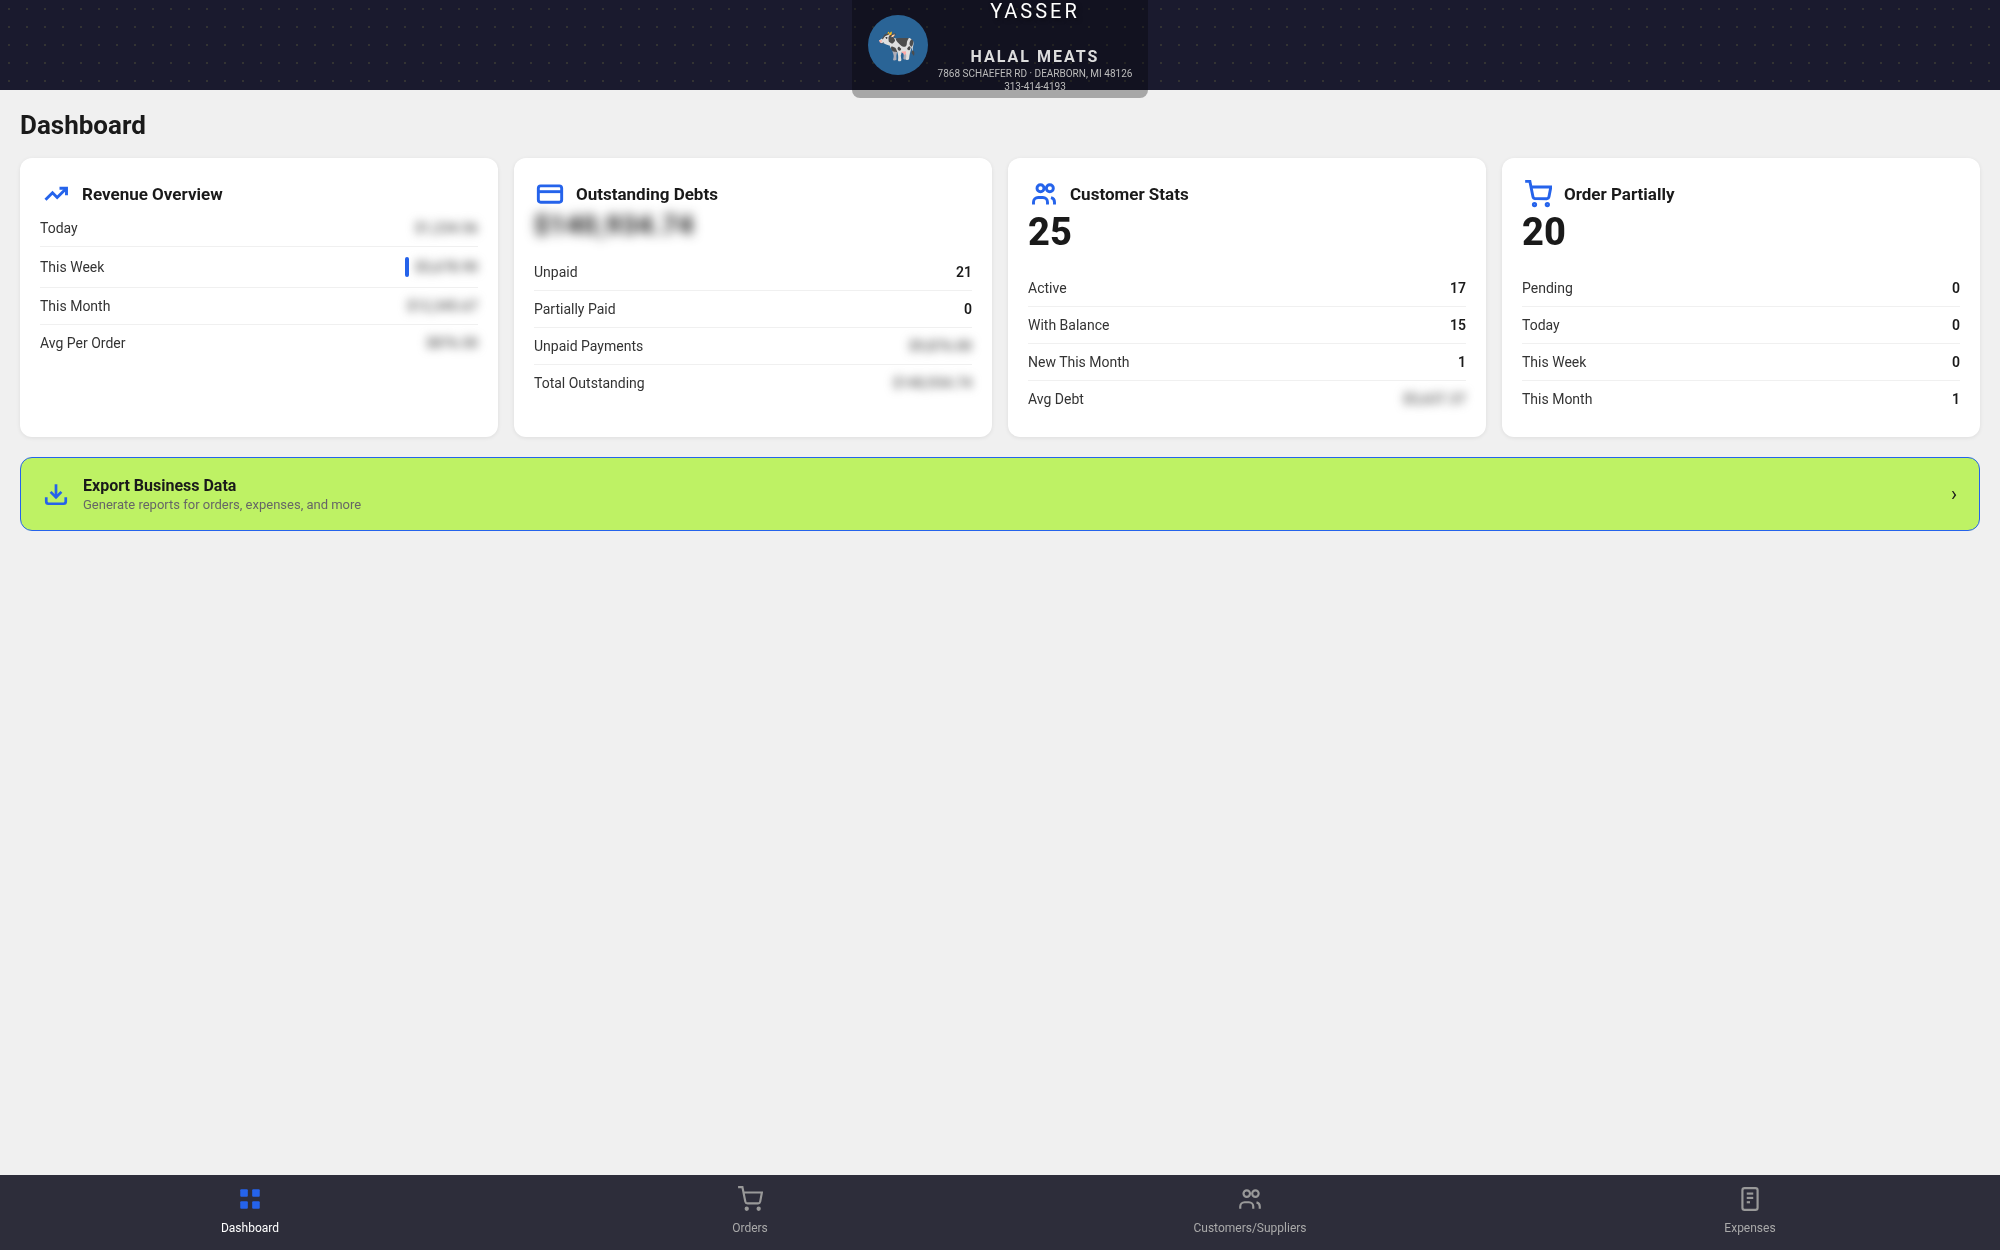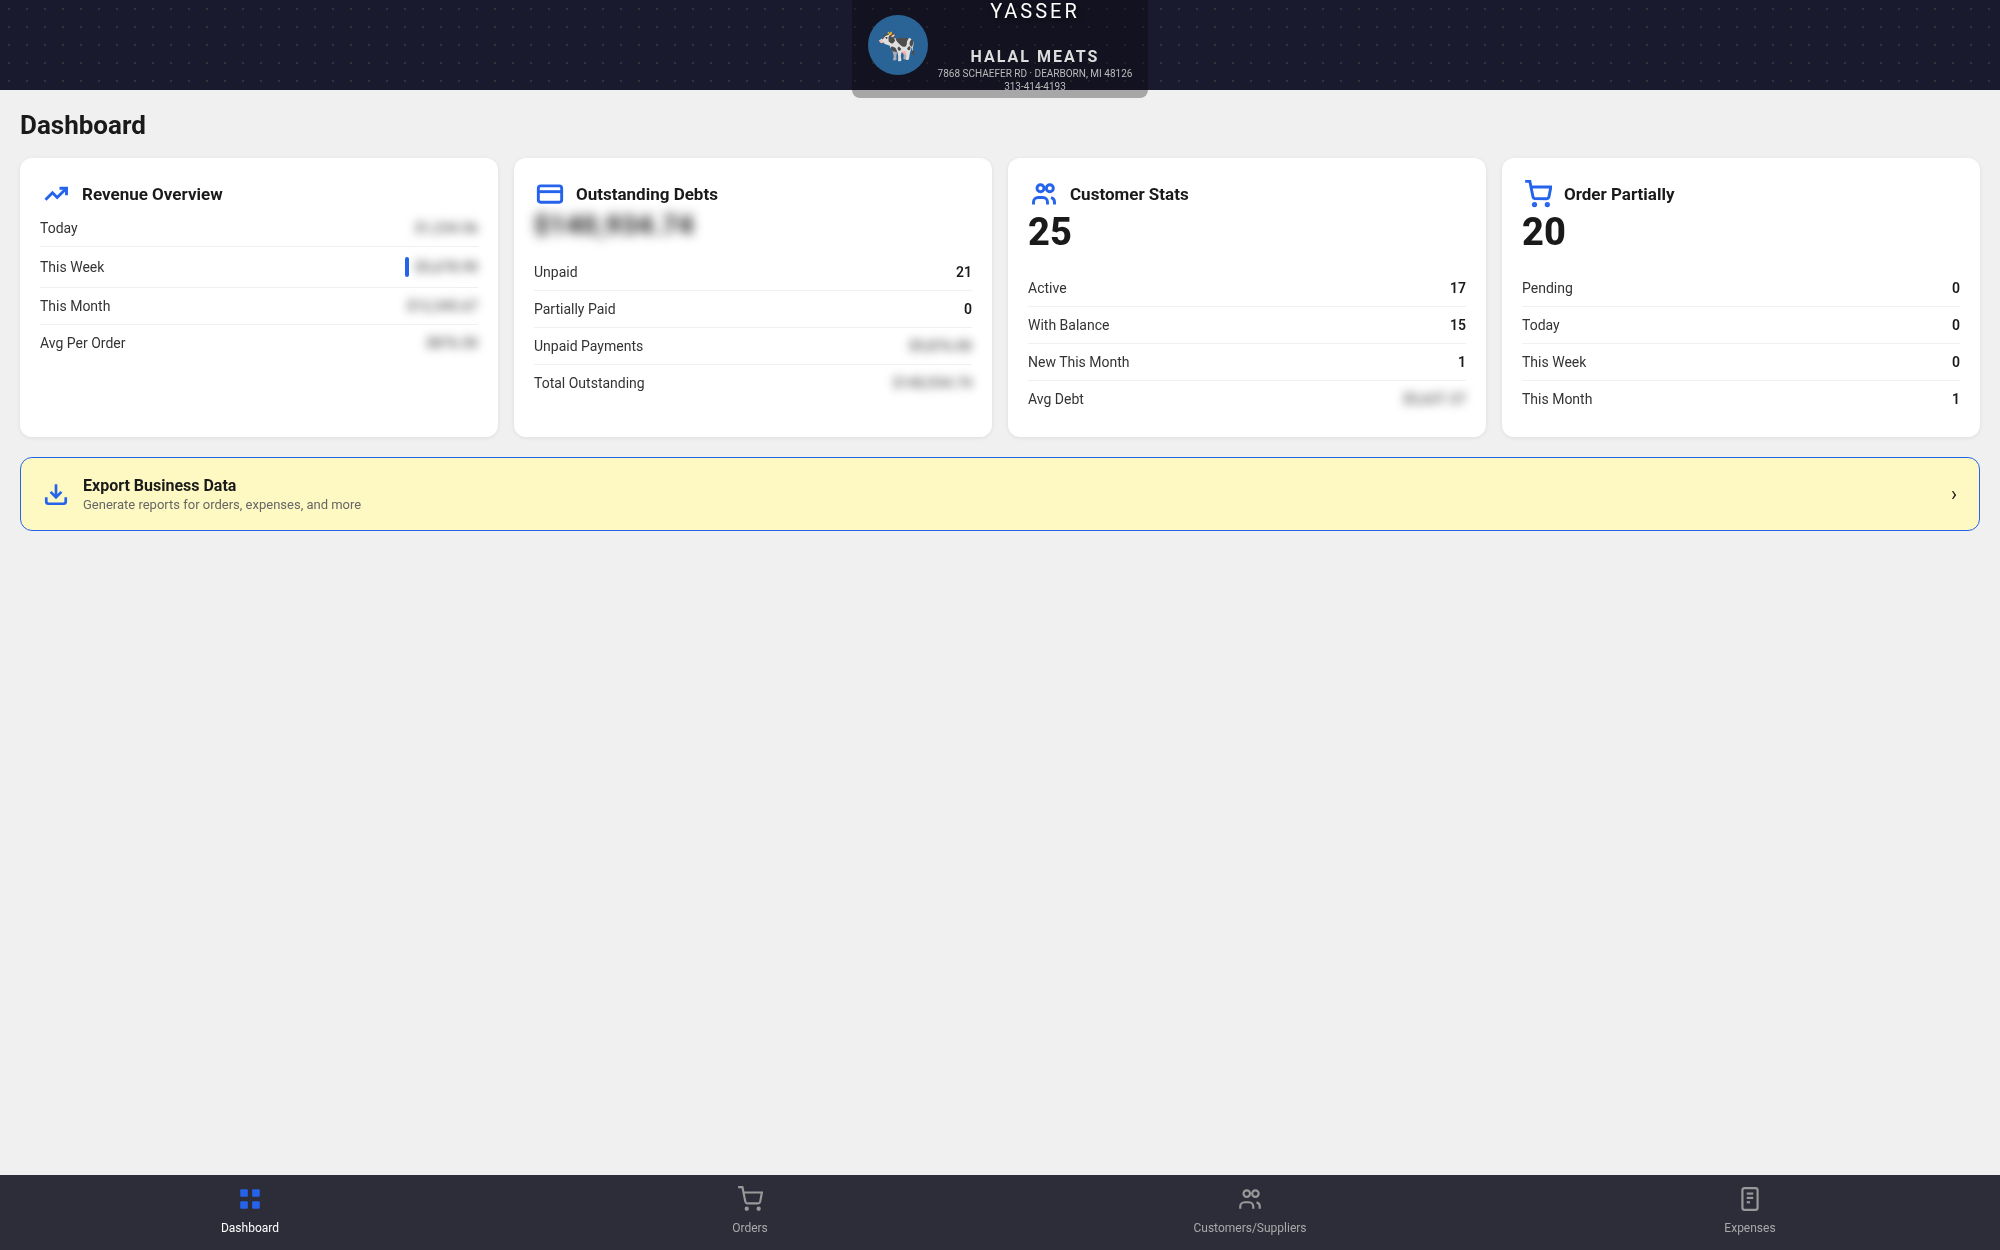--- a/index.html
+++ b/index.html
@@ -161,21 +161,21 @@
     }
     .bar-indicator {
       width: 4px;
       height: 20px;
       background: #2563eb;
       border-radius: 2px;
     }
 
     
     .export-banner {
-      background: #fef9c3;
+      background: #bef264;
       border: 1.5px solid #2563eb;
       border-radius: 12px;
       padding: 18px 22px;
       display: flex;
       align-items: center;
       justify-content: space-between;
       cursor: pointer;
     }
     .export-left {
       display: flex;

